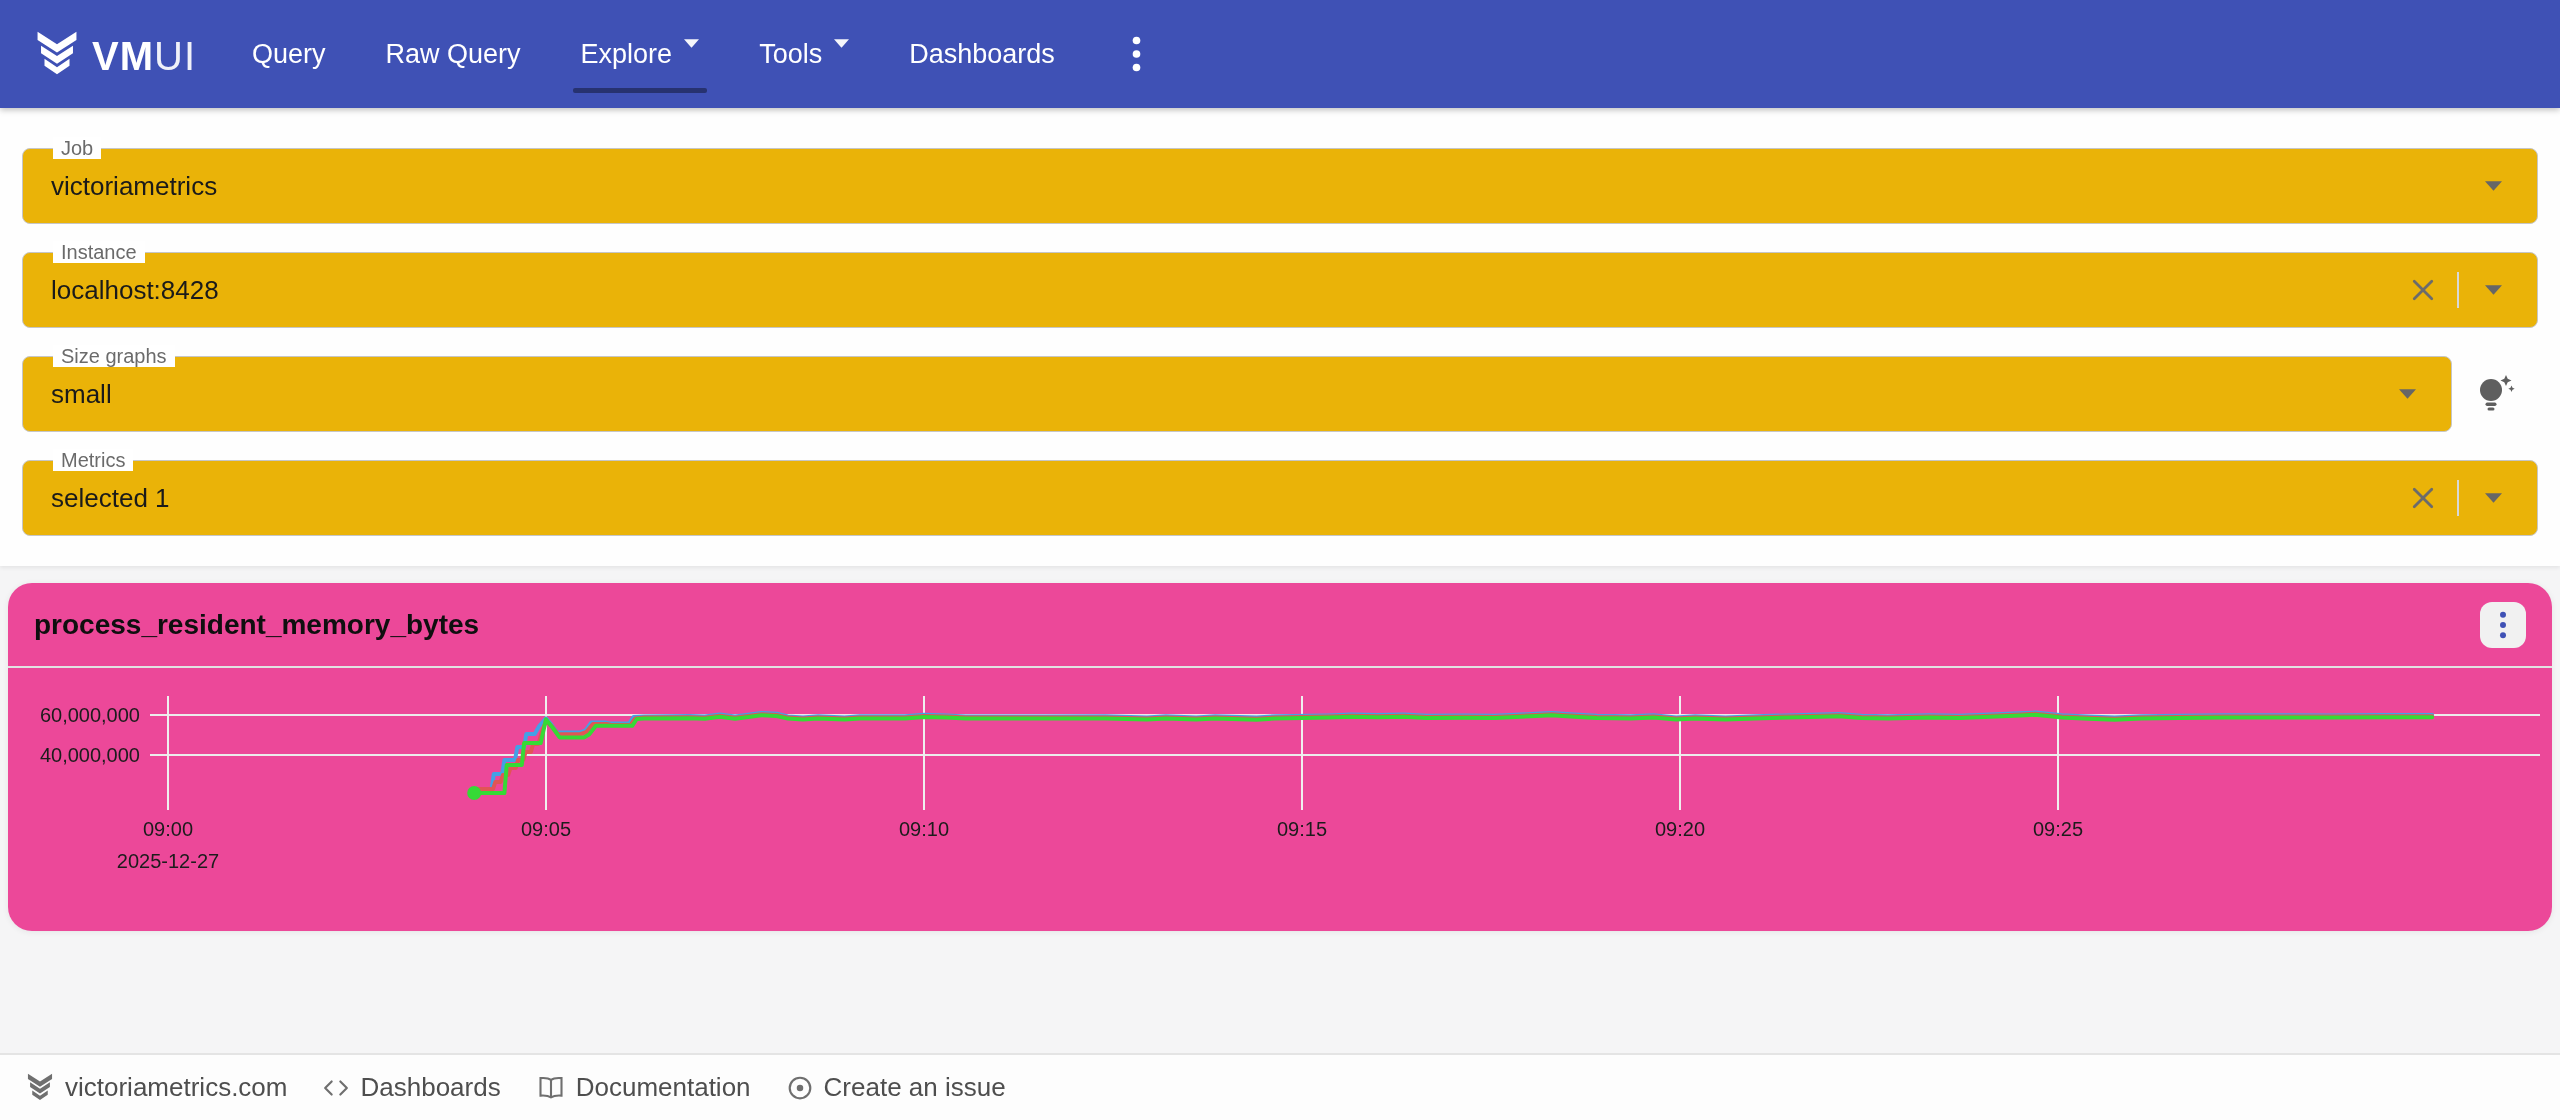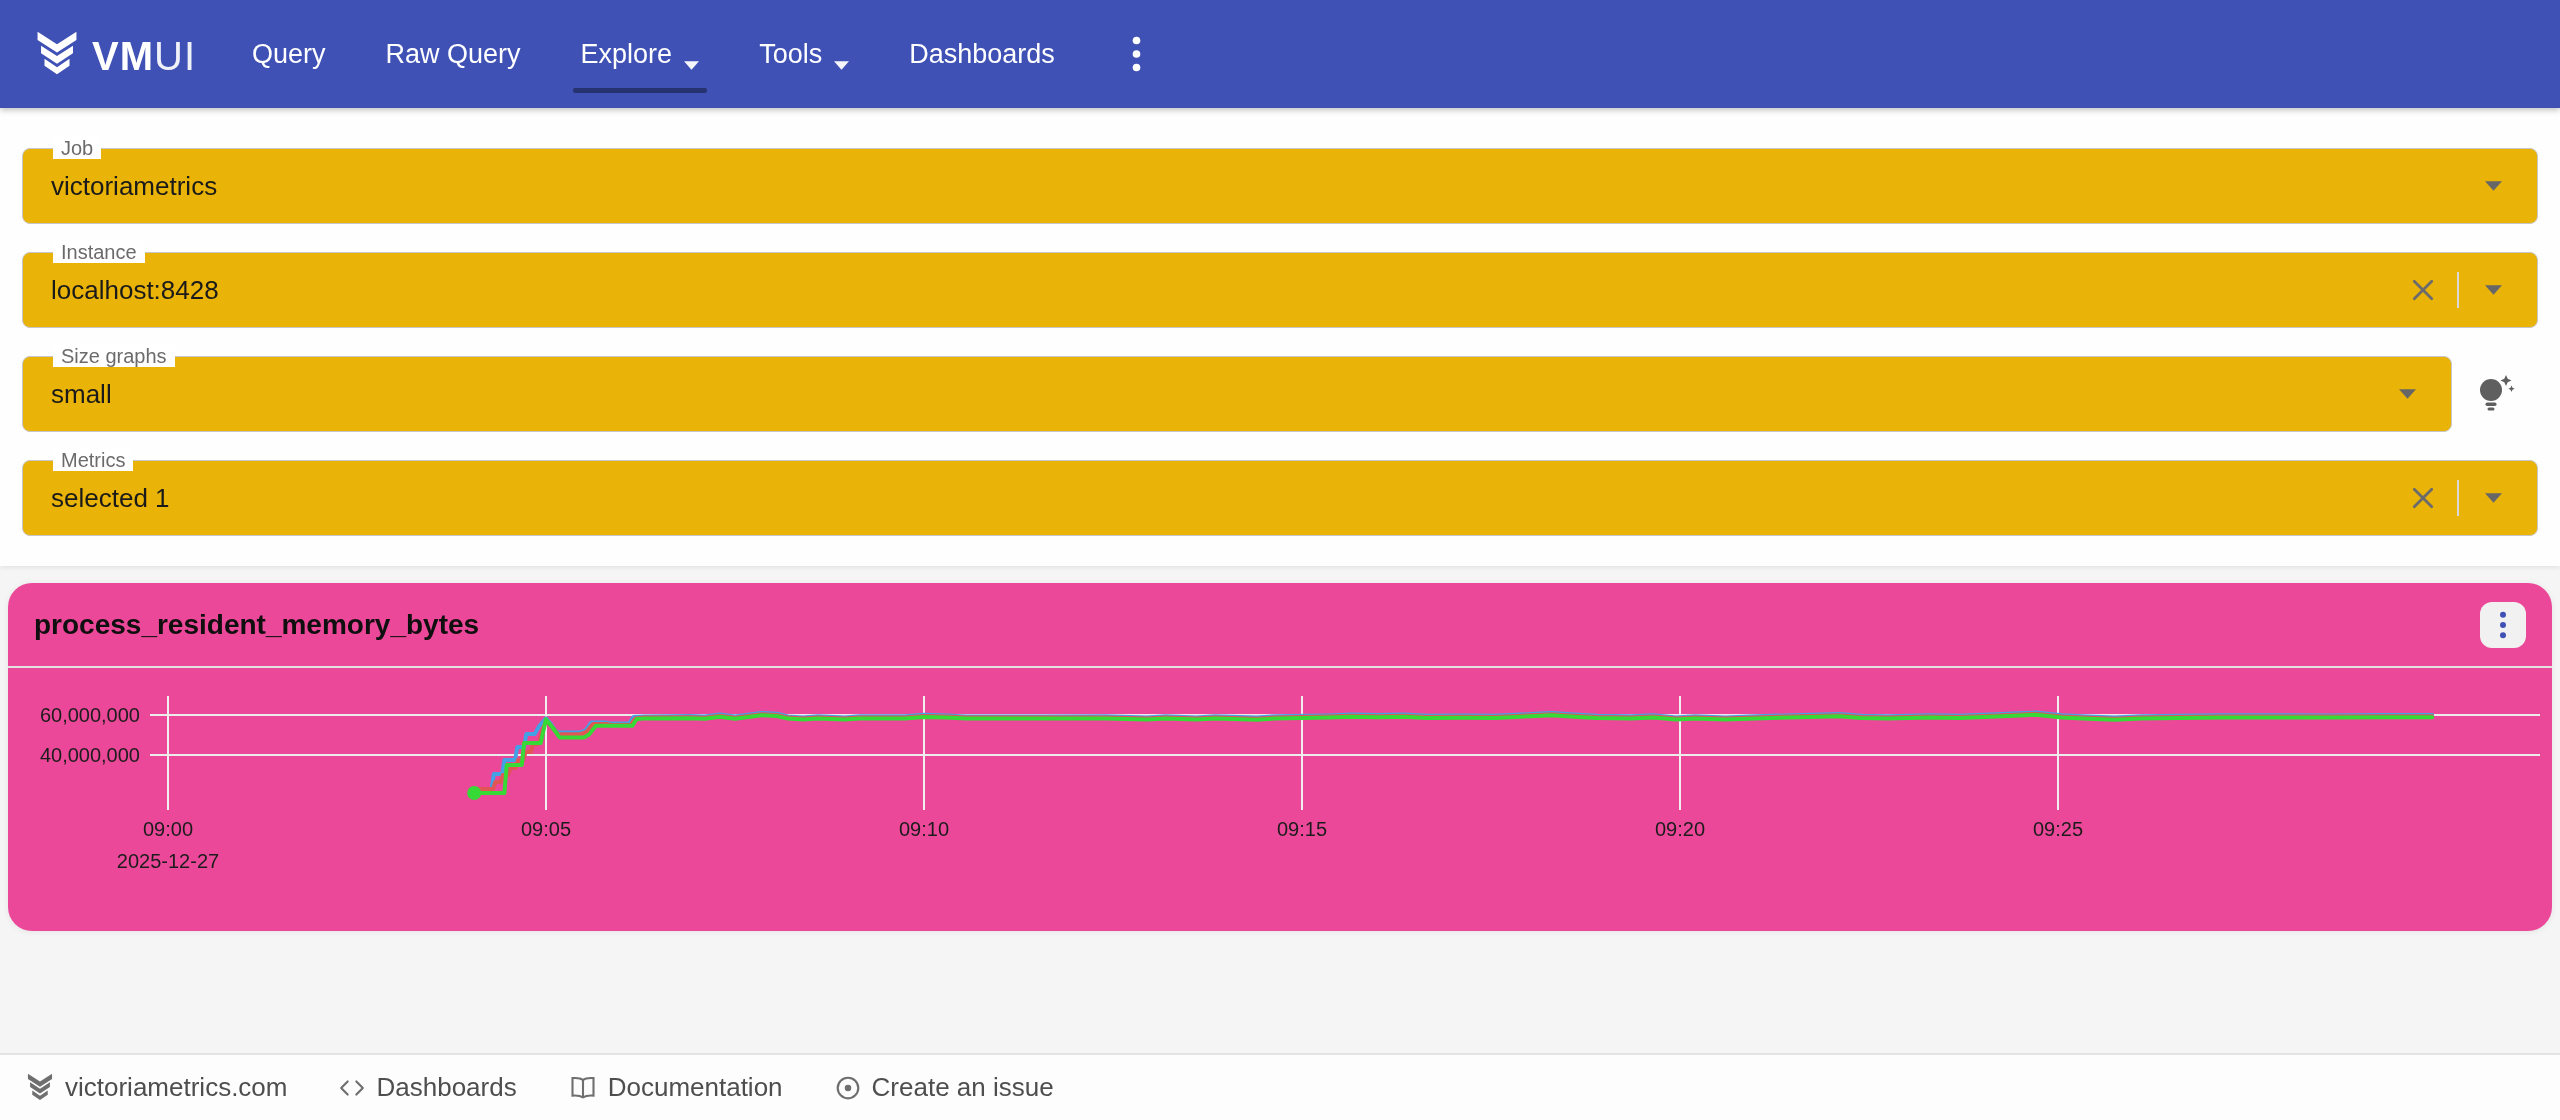--- a/index.html
+++ b/index.html
@@ -9,21 +9,21 @@
   
   .navbar { height:108px; background:#3F51B5; display:flex; align-items:center;
     padding:0 34px; box-shadow:0 2px 6px rgba(0,0,0,.25); position:relative; z-index:5; }
   .logo { display:flex; align-items:flex-end; gap:12px; cursor:pointer; }
   .logo svg { width:46px; height:50px; }
   .logo-text { color:#fff; font-size:40px; letter-spacing:1px; }
   .logo-text b { font-weight:700; }
   .logo-text span { font-weight:200; opacity:.92; }
   .nav-items { display:flex; align-items:center; margin-left:26px; height:100%; }
   .nav-item { position:relative; color:#fff; font-size:27px; margin:0 28px; padding:10px 2px;
-    display:flex; align-items:flex-end; gap:12px; cursor:pointer; white-space:nowrap; }
+    display:flex; align-items:flex-start; gap:12px; cursor:pointer; white-space:nowrap; }
   .nav-item .caret svg { display:block; width:15px; height:9px; opacity:.95; }
   .nav-item.active::after { content:""; position:absolute; left:-6px; right:-6px; bottom:-13px;
     height:5px; background:rgba(0,0,0,.38); border-radius:2px; }
   .nav-kebab { margin-left:28px; width:48px; height:48px; display:flex; align-items:center;
     justify-content:center; cursor:pointer; border-radius:50%; }
 
   
   .controls { background:#fefefe; padding:40px 22px 30px;
     box-shadow:0 2px 4px rgba(0,0,0,.07); position:relative; z-index:4; }
   .field-row { display:flex; align-items:center; margin-bottom:28px; }
@@ -51,21 +51,21 @@
   .panel-title { font-size:28px; font-weight:700; color:#0f0f0f; flex:1; cursor:default; }
   .panel-kebab { width:46px; height:46px; border-radius:12px; background:#f1f1f1; border:none;
     display:flex; align-items:center; justify-content:center; cursor:pointer; }
   .chart-body { position:relative; height:263px; padding-top:2px; }
   .chart-body svg { display:block; width:2544px; height:240px; }
   .chart-body text { font-family:"Liberation Sans","DejaVu Sans",sans-serif; }
 
   
   .footer { position:absolute; left:0; right:0; bottom:0; height:67px; background:#fdfdfd;
     border-top:2px solid #e4e4e4; display:flex; align-items:center; padding:0 26px; }
-  .f-links { display:flex; align-items:center; gap:52px; flex:1; }
+  .f-links { display:flex; align-items:center; gap:36px; flex:1; }
   .f-link { display:flex; align-items:center; gap:11px; color:#4e4e4e; font-size:26px;
     cursor:pointer; text-decoration:none; }
   .f-link svg { display:block; }
   .copyright { color:#585858; font-size:26px; cursor:default; }
 </style>
 </head>
 <body>
 
 <header class="navbar">
   <div class="logo">

